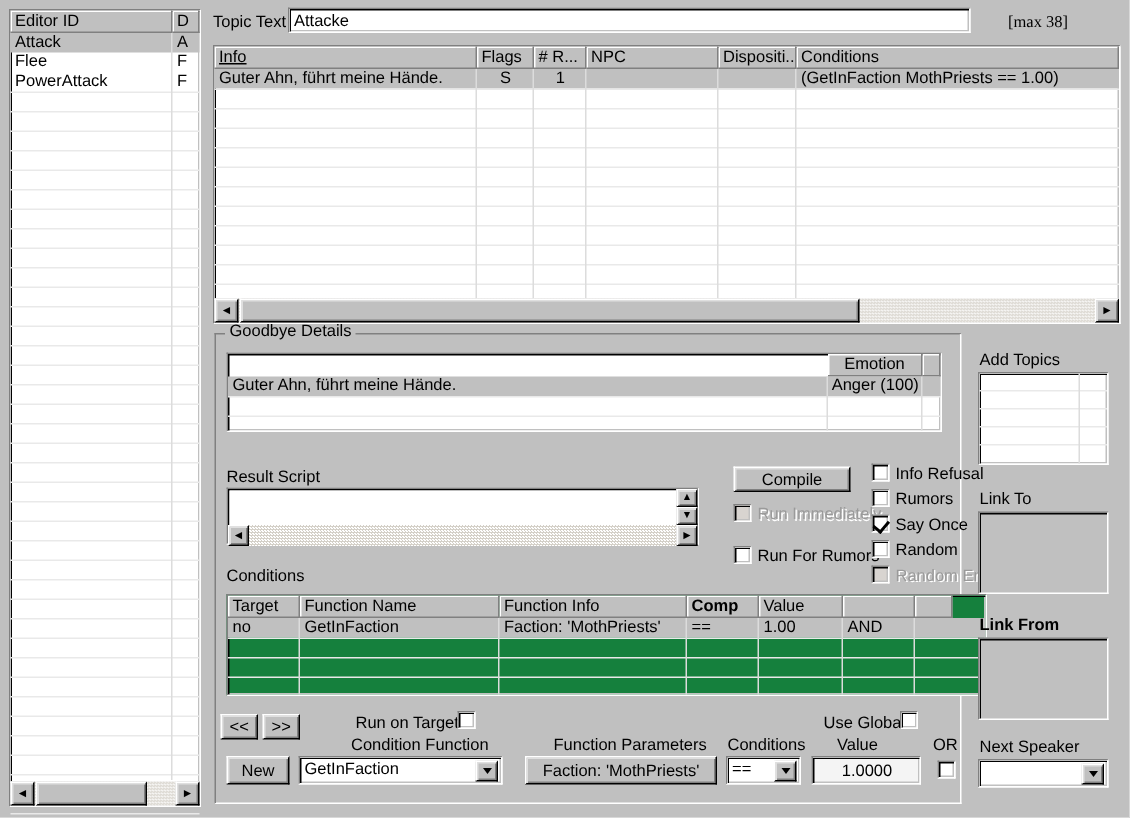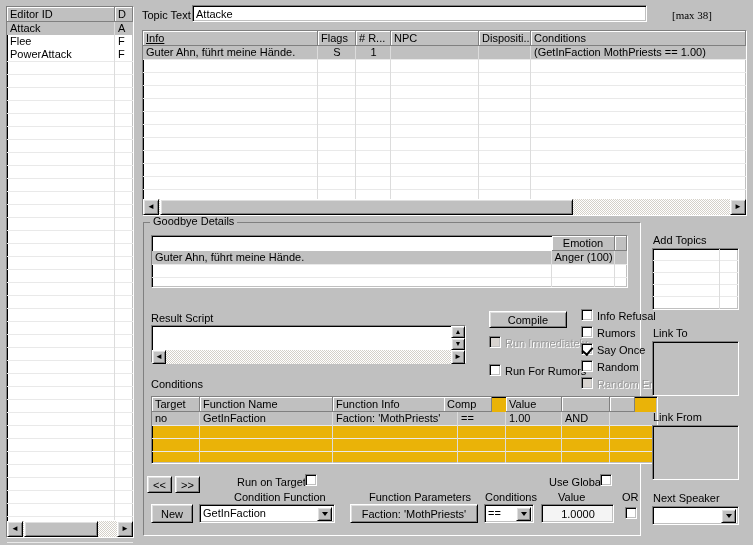--- a/index.html
+++ b/index.html
@@ -414,31 +414,31 @@
   <div class="lbl" style="left:597px;top:344px;">Say Once</div>
 
   <div class="cb" style="left:581px;top:360px;"></div>
   <div class="lbl" style="left:597px;top:361px;">Random</div>
 
   <div class="cb dis" style="left:581px;top:377px;"></div>
   <div class="lbl dis-text" style="left:597px;top:378px;">Random End</div>
 
   <div class="lbl" style="left:151px;top:378px;">Conditions</div>
 
-  <div class="sunken2" style="position:absolute;left:151px;top:396px;width:507px;height:68px;background:#eab308;">
+  <div class="sunken2" style="position:absolute;left:151px;top:396px;width:507px;height:68px;background:#15803d;">
     <div class="hdrcell" style="left:0px;width:48px;">
       <span>Target</span>
     </div>
     <div class="hdrcell" style="left:48px;width:133px;">
       <span>Function Name</span>
     </div>
     <div class="hdrcell" style="left:181px;width:125px;">
       <span>Function Info</span>
     </div>
-    <div class="hdrcell" style="left:292px;width:48px;">
+    <div class="hdrcell" style="left:306px;width:48px;font-weight:bold;">
       <span>Comp</span>
     </div>
     <div class="hdrcell" style="left:354px;width:56px;">
       <span>Value</span>
     </div>
     <div class="hdrcell" style="left:410px;width:48px;"></div>
     <div class="hdrcell" style="left:458px;width:25px;"></div>
 
     <div class="rowline sel" style="top:15px;">
       <div class="cell" style="left:0px;width:48px;">no</div>
@@ -502,21 +502,21 @@
     <div class="rowsep" style="top:11px;"></div>
     <div class="rowsep" style="top:23px;"></div>
     <div class="rowsep" style="top:35px;"></div>
     <div class="rowsep" style="top:47px;"></div>
     <div class="vsep" style="left:66px;top:0px;bottom:0px;"></div>
   </div>
 
   <div class="lbl" style="left:653px;top:327px;">Link To</div>
   <div class="listbox" style="left:652px;top:341px;width:87px;height:55px;"></div>
 
-  <div class="lbl" style="left:653px;top:411px;">Link From</div>
+  <div class="lbl" style="left:653px;top:411px;font-weight:bold;">Link From</div>
   <div class="listbox" style="left:652px;top:425px;width:87px;height:55px;"></div>
 
   <div class="lbl" style="left:653px;top:492px;">Next Speaker</div>
   <div class="combo" style="left:652px;top:506px;width:87px;height:19px;">
     <span></span>
     <div class="combobtn">
       <div class="arrowdn"></div>
     </div>
   </div>
 

